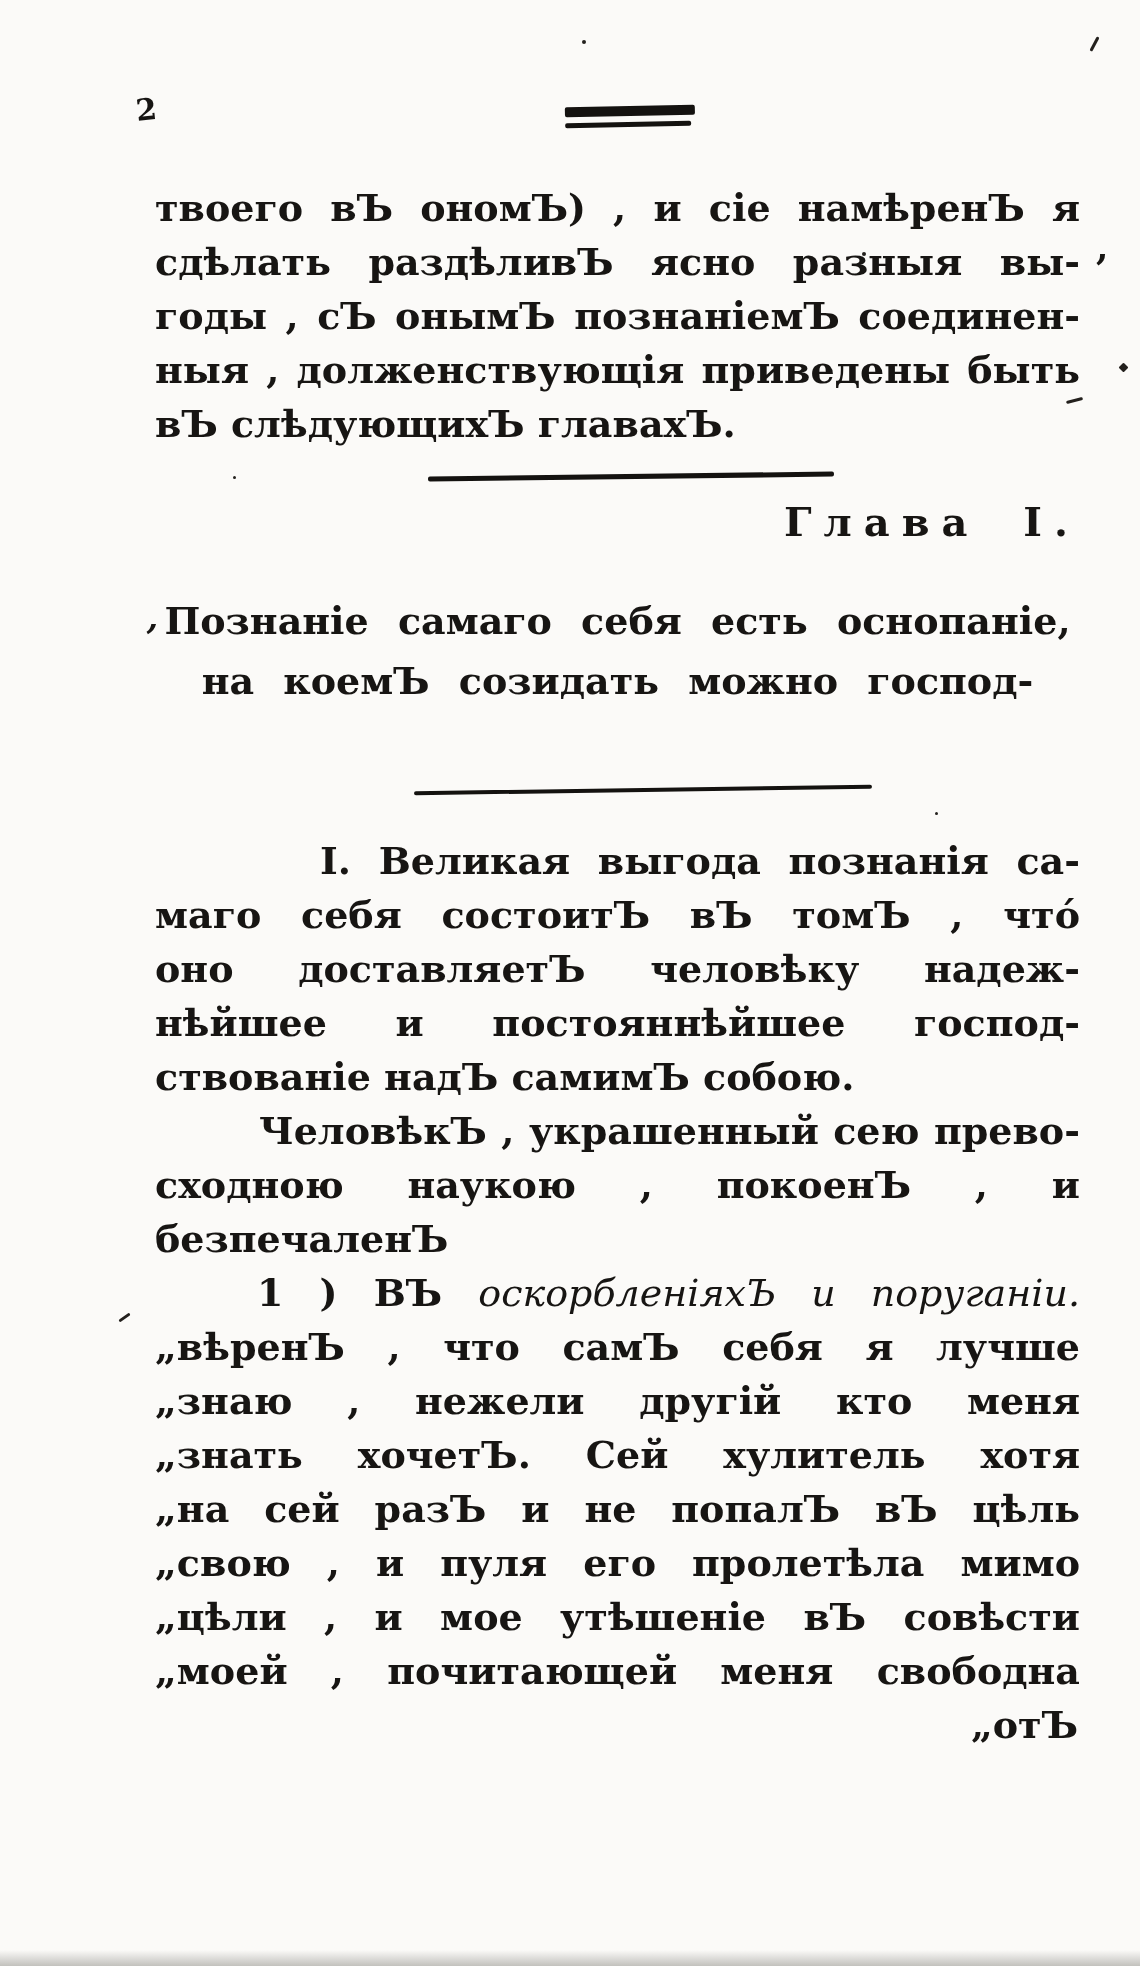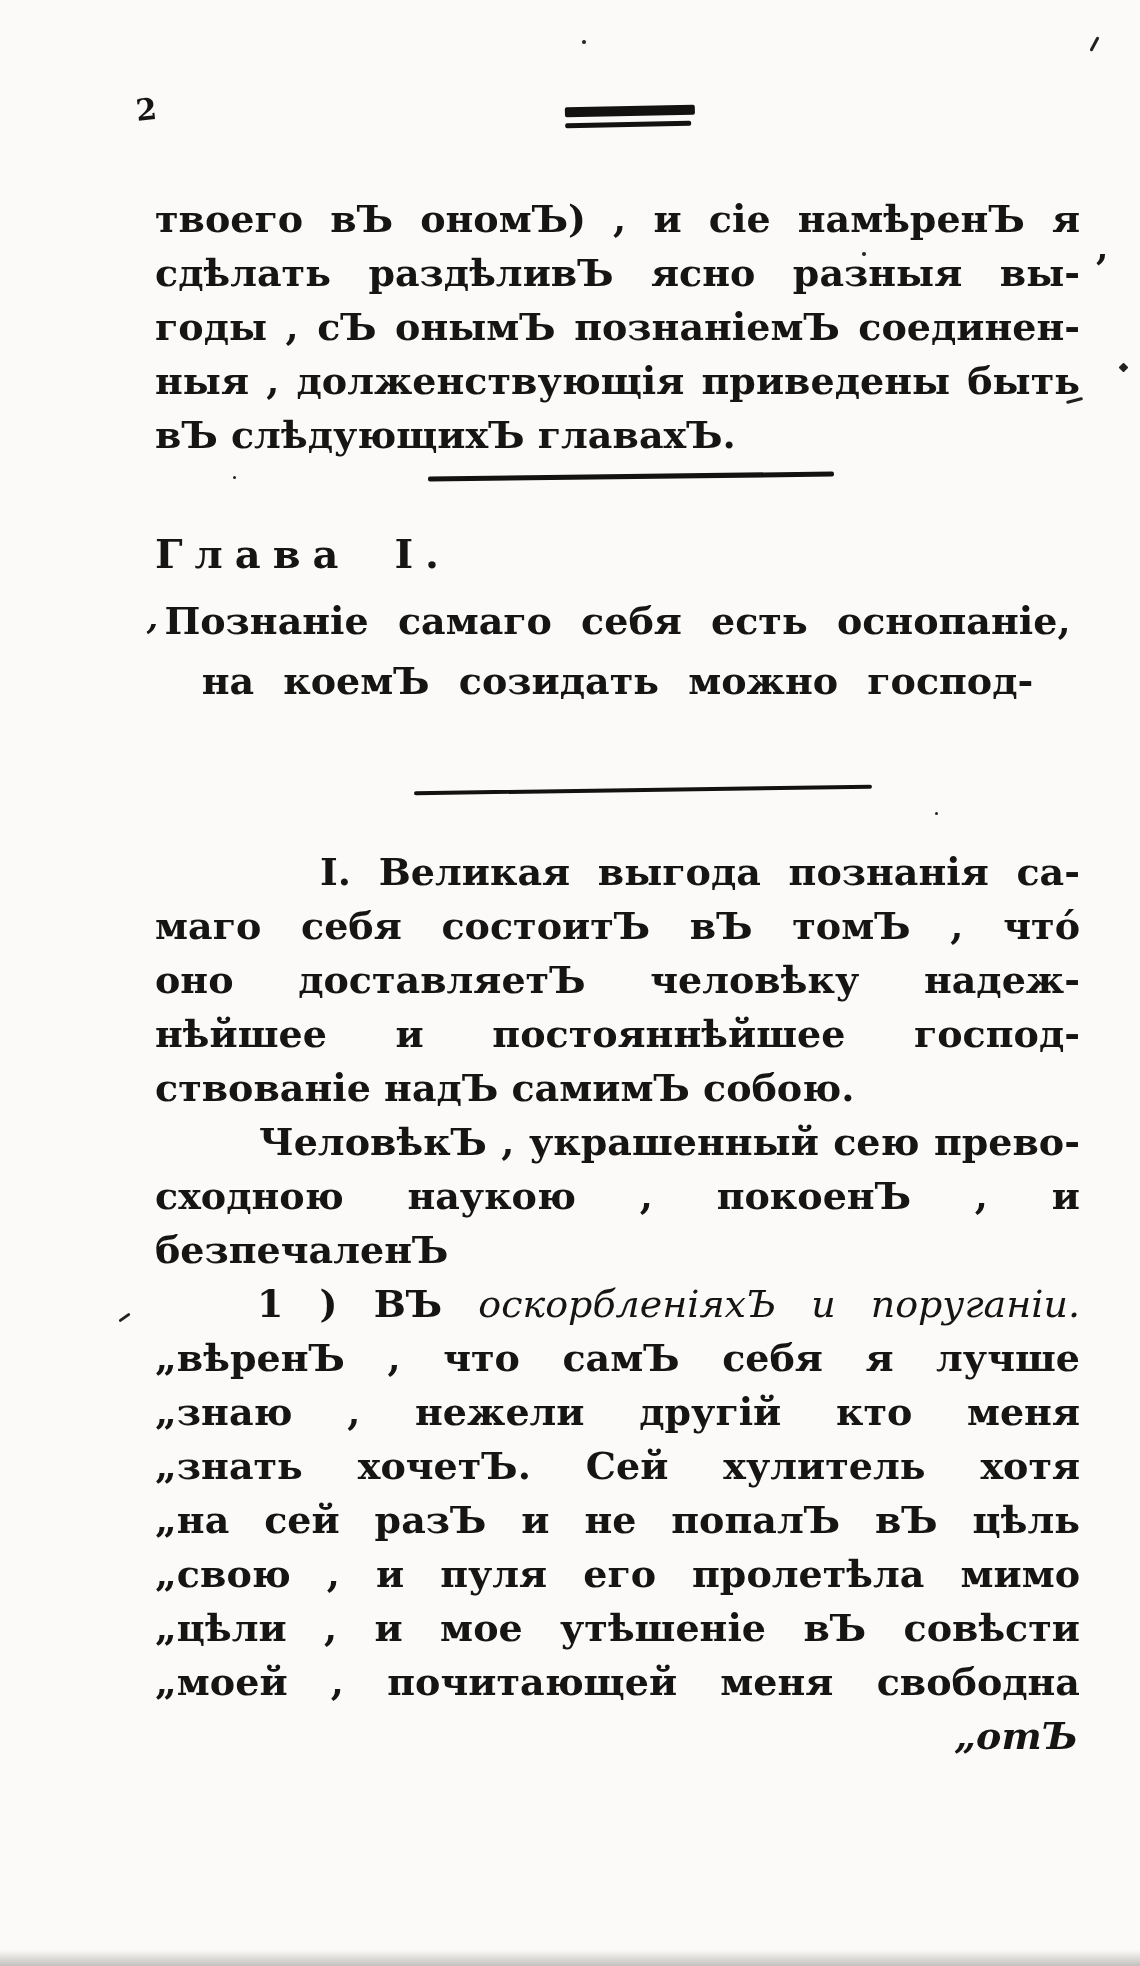--- a/index.html
+++ b/index.html
@@ -13,47 +13,47 @@
   
   .pagenum{
     left:136px;top:92px;font-size:30px;font-weight:bold;line-height:36px;
     transform:rotate(-6deg);
   }
   
   .ornament{left:565px;top:106px;width:130px;transform:rotate(-1.2deg);}
   .ornament .bar1{height:10px;background:#141210;border-radius:2px;}
   .ornament .bar2{height:5px;background:#141210;margin-top:6px;border-radius:2px;width:126px;}
   
-  .textblock{left:155px;width:925px;font-size:38px;font-weight:bold;line-height:54px;margin-top:11px;}
+  .textblock{left:155px;width:925px;font-size:38px;font-weight:bold;line-height:54px;}
   .p1{top:181px;}
   .bodyblock{top:834px;}
   .ln{text-align:justify;}
   .ln.j{text-align-last:justify;}
   .ind1{padding-left:165px;}
   .ind2{padding-left:104px;}
   .ind3{padding-left:102px;}
   .it{font-style:italic;font-weight:normal;}
   
   .heading{
-    left:155px;top:497px;width:925px;text-align:left;
+    left:155px;top:497px;width:925px;text-align:right;
     font-size:40px;font-weight:bold;line-height:50px;
-    letter-spacing:0.30em;word-spacing:0.45em;margin-top:32px;
+    letter-spacing:0.30em;word-spacing:0.45em;
   }
   
   .epigraph{
     left:155px;top:591px;width:925px;text-align:center;
     font-size:38px;font-weight:600;line-height:60px;
     word-spacing:0.42em;
   }
   
   .rule{background:#141210;border-radius:2px;}
   .rule1{left:428px;top:474px;width:406px;height:5px;transform:rotate(-0.7deg);}
   .rule2{left:414px;top:788px;width:458px;height:4px;transform:rotate(-0.8deg);}
   
-  .catchword{text-align:center;text-align-last:right;padding-right:2px;font-style:italic;}
+  .catchword{text-align:center;text-align-last:right;padding-right:2px;}
   
   .speck{background:#23201d;border-radius:50%;}
   .s1{left:582px;top:40px;width:4px;height:4px;}
   .s2{left:1093px;top:36px;width:3px;height:16px;border-radius:2px;transform:rotate(28deg);}
   .s3{left:862px;top:252px;width:4px;height:4px;}
   .s4{left:1120px;top:364px;width:7px;height:7px;border-radius:1px;transform:rotate(45deg);}
   .s5{left:1066px;top:399px;width:17px;height:3px;border-radius:2px;transform:rotate(-14deg);}
   .s6{left:118px;top:1316px;width:13px;height:3px;border-radius:2px;transform:rotate(-35deg);}
   .s7{left:233px;top:476px;width:3px;height:3px;}
   .s8{left:935px;top:812px;width:3px;height:3px;}

